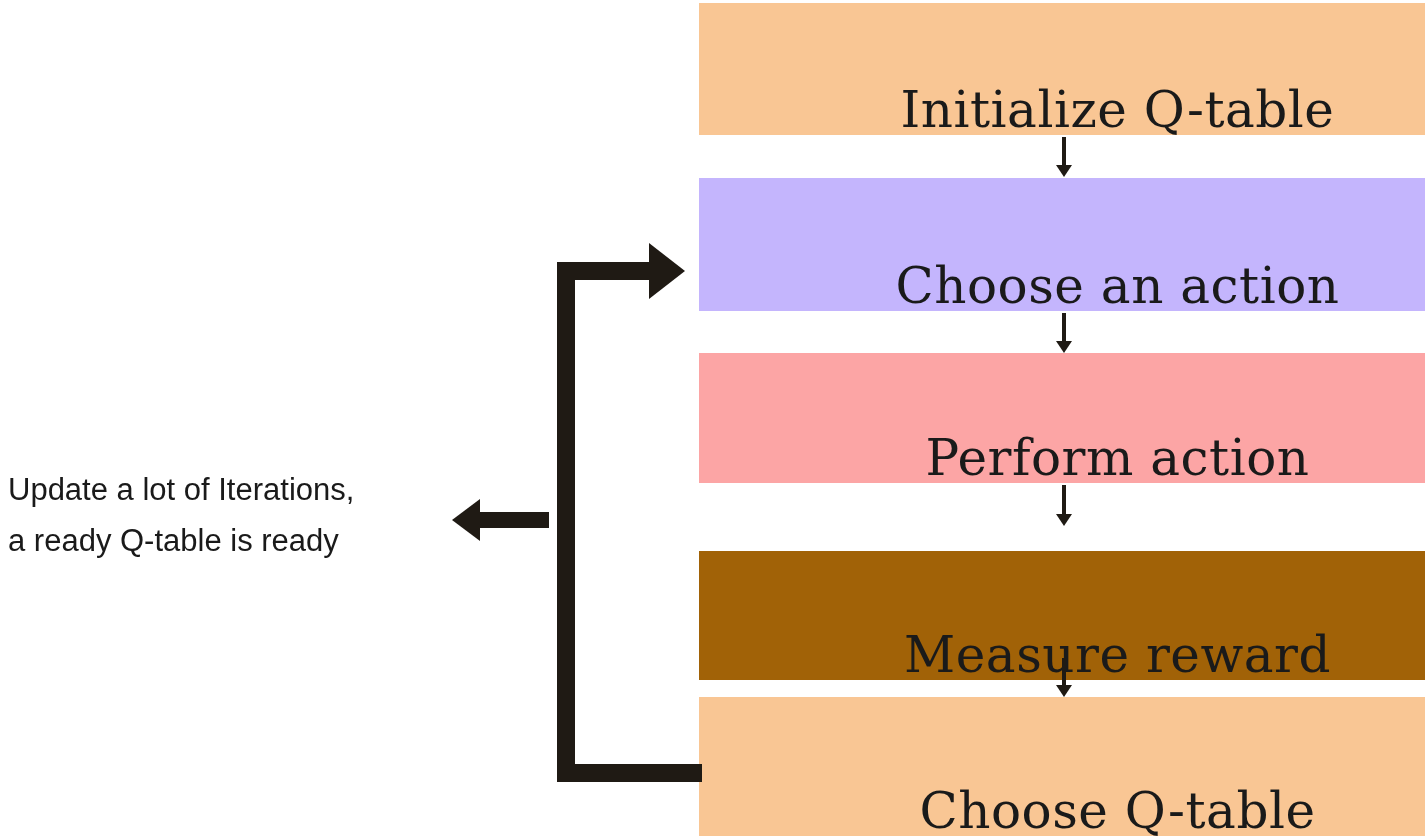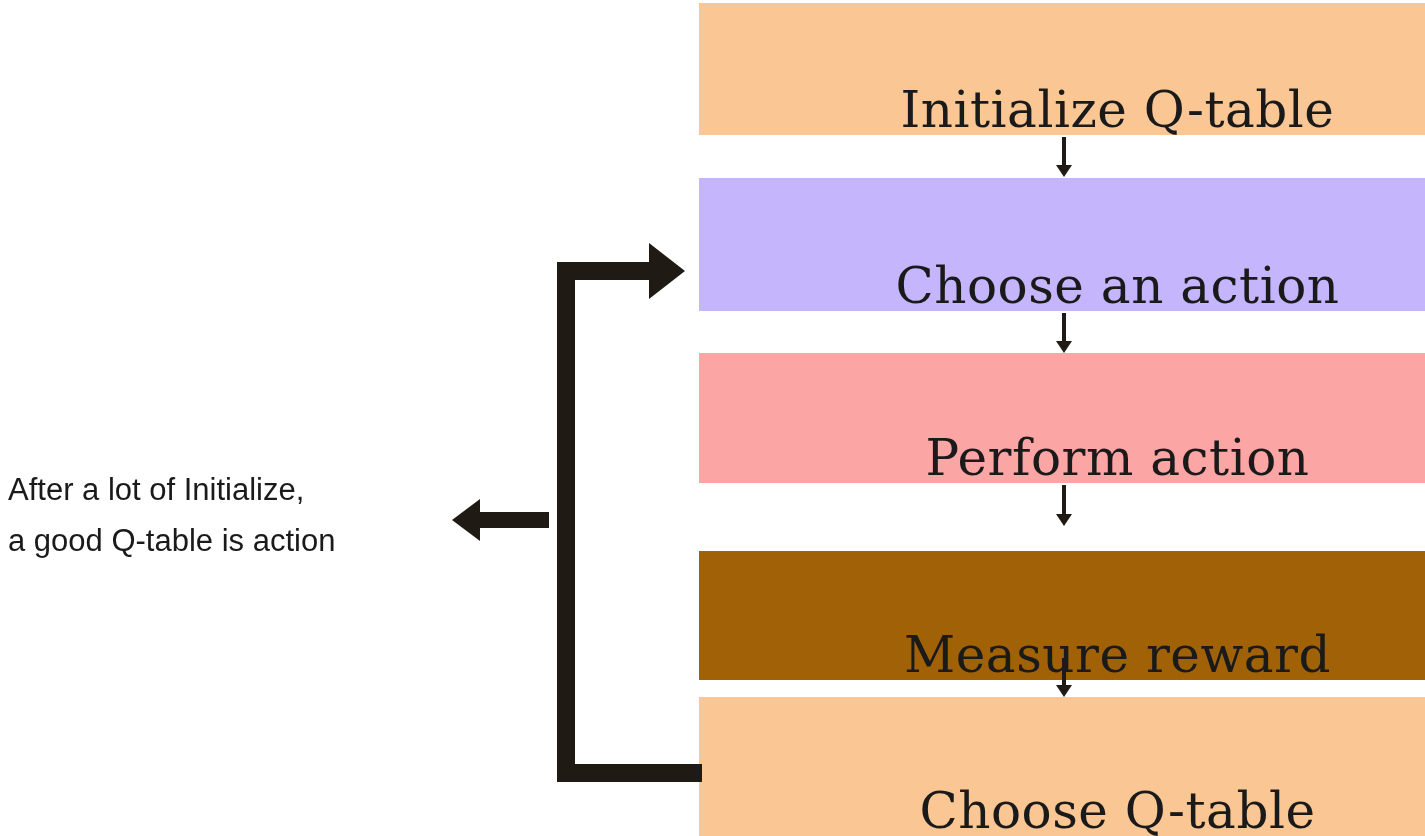--- a/index.html
+++ b/index.html
@@ -203,18 +203,18 @@
 
   <div id="loop-bottom-segment"></div>
   <div id="loop-vertical"></div>
   <div id="loop-top-segment"></div>
   <div id="loop-arrowhead"></div>
 
   <div id="exit-arrow-shaft"></div>
   <div id="exit-arrow-head"></div>
 
   <div id="exit-caption">
-    <span class="cap-line">After a lot of Initialize,</span>
-    <span class="cap-line">a good Q-table is action</span>
+    <span class="cap-line">Update a lot of Iterations,</span>
+    <span class="cap-line">a ready Q-table is ready</span>
   </div>
 
 
 </div>
 
 </body></html>

